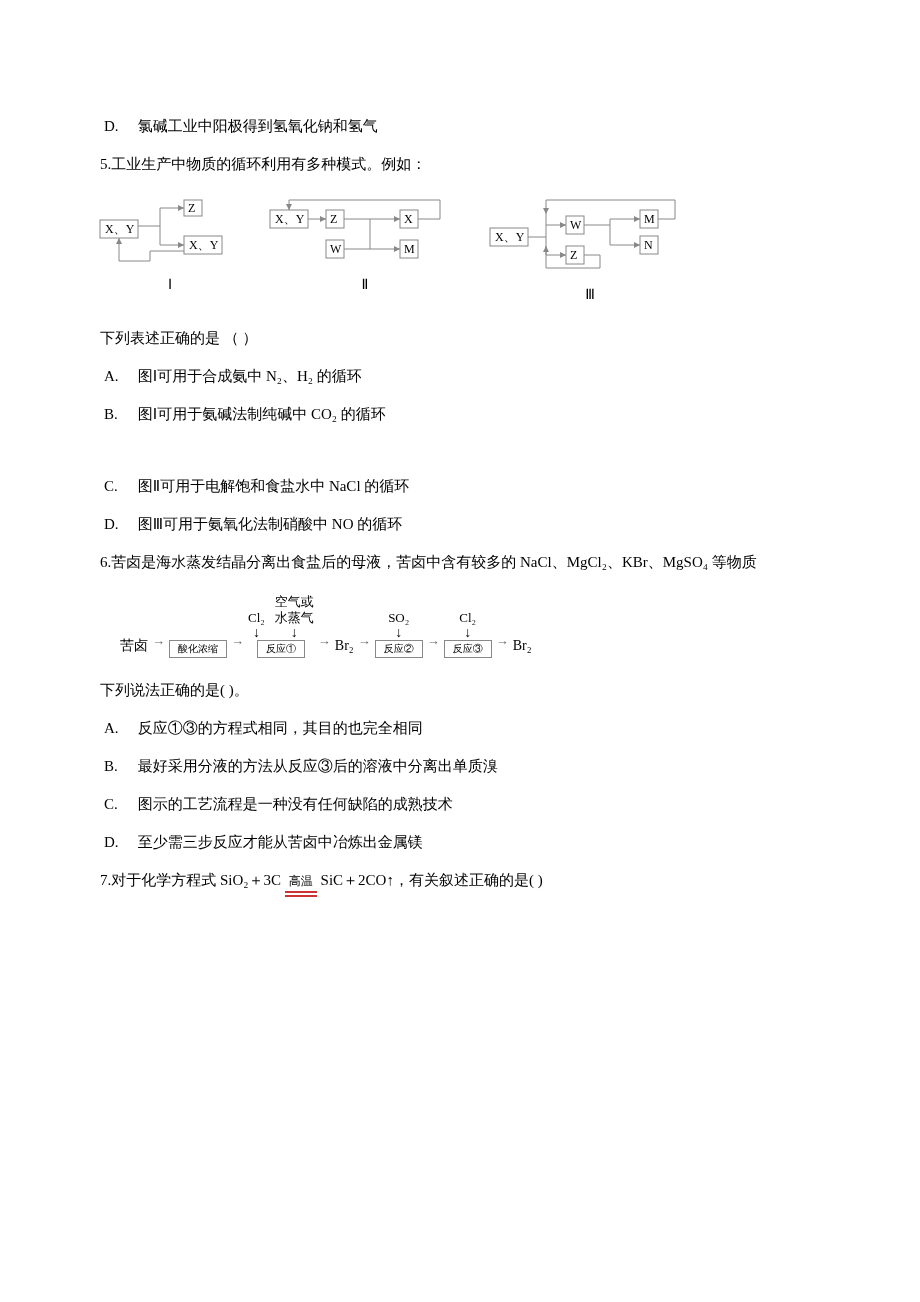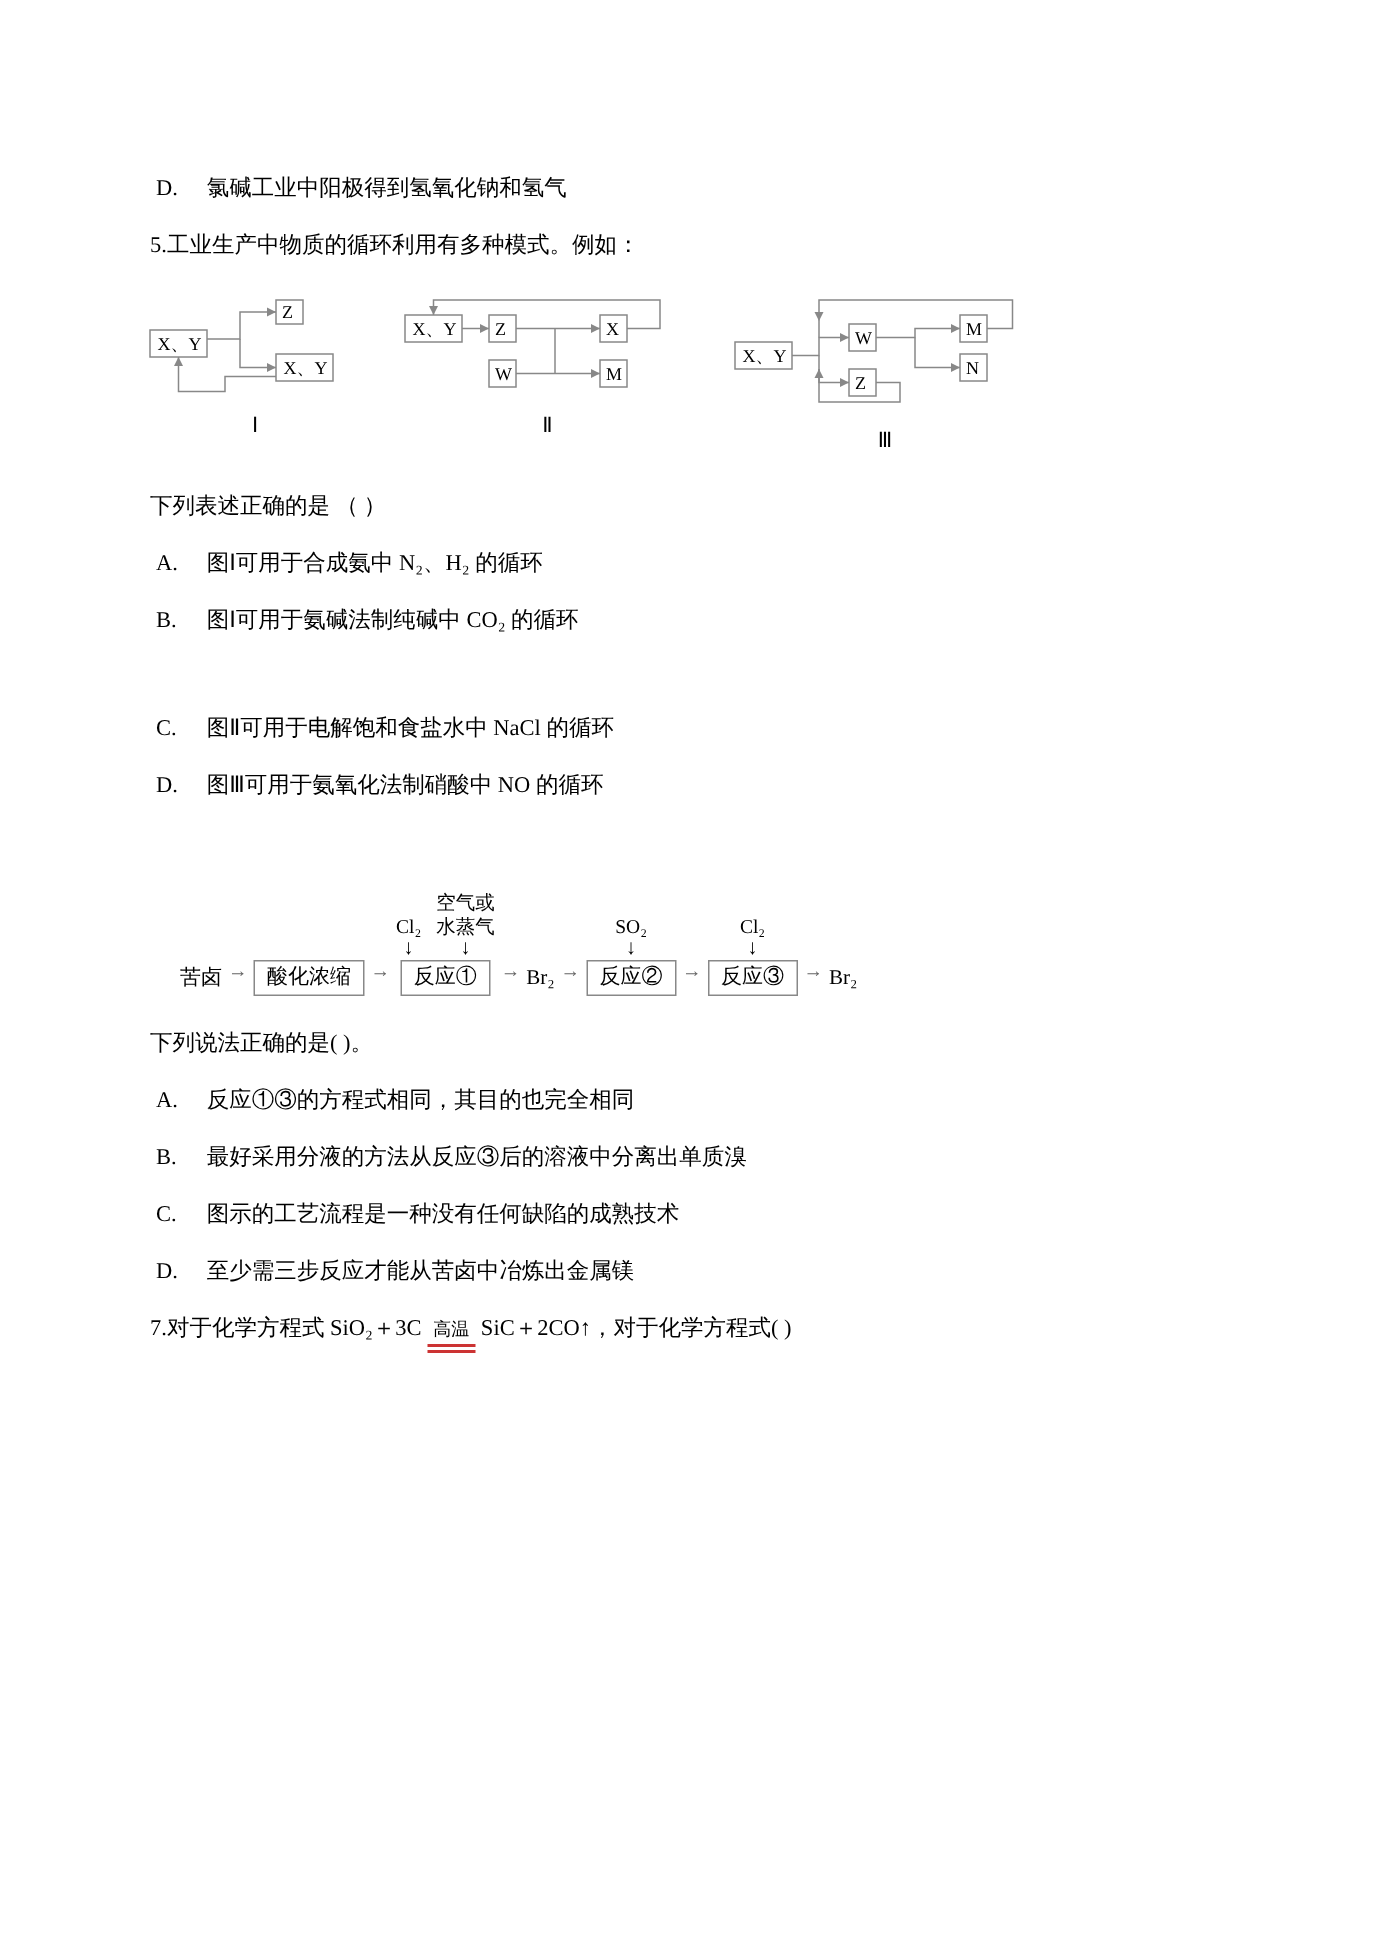--- a/index.html
+++ b/index.html
@@ -60,21 +60,21 @@
       align-items: center;
     }
     .flow6-input {
       font-size: 13px;
       line-height: 1.2;
       text-align: left;
     }
     .flow6-box {
       border: 1px solid #888;
       padding: 0 8px;
-      font-size: 14px;
+      font-size: 10px;
     }
     .flow6-arrow {
       padding-bottom: 6px;
     }
     .flow6-varrow {
       font-size: 14px;
       line-height: 1;
     }
     .condition {
       display: inline-block;
@@ -205,21 +205,21 @@
 <div class="option">
   <span class="option-label">C.</span>
   <span>图Ⅱ可用于电解饱和食盐水中 NaCl 的循环</span>
 </div>
 <div class="option">
   <span class="option-label">D.</span>
   <span>图Ⅲ可用于氨氧化法制硝酸中 NO 的循环</span>
 </div>
 
 <div class="para">
-  <br>
+  <span>6.苦卤是海水蒸发结晶分离出食盐后的母液，苦卤中含有较多的 NaCl、MgCl₂、KBr、MgSO₄ 等物质</span><br>
 </div>
 
 <div class="diagram-container">
   <div class="flow6">
     <div class="flow6-col">
         <span>苦卤</span>
       </div>
     <div class="flow6-arrow arrow-right">→</div>
     <div class="flow6-col">
         <span class="flow6-box">酸化浓缩</span>
@@ -277,14 +277,14 @@
   <span>图示的工艺流程是一种没有任何缺陷的成熟技术</span>
 </div>
 <div class="option">
   <span class="option-label">D.</span>
   <span>至少需三步反应才能从苦卤中冶炼出金属镁</span>
 </div>
 
 <div class="para">
   <span>7.对于化学方程式 SiO₂＋3C</span>
   <span class="condition">高温</span>
-  <span>SiC＋2CO↑，对于化学方程式(    )</span>
+  <span>SiC＋2CO↑，有关叙述正确的是(    )</span>
 </div>
 
 </body></html>

